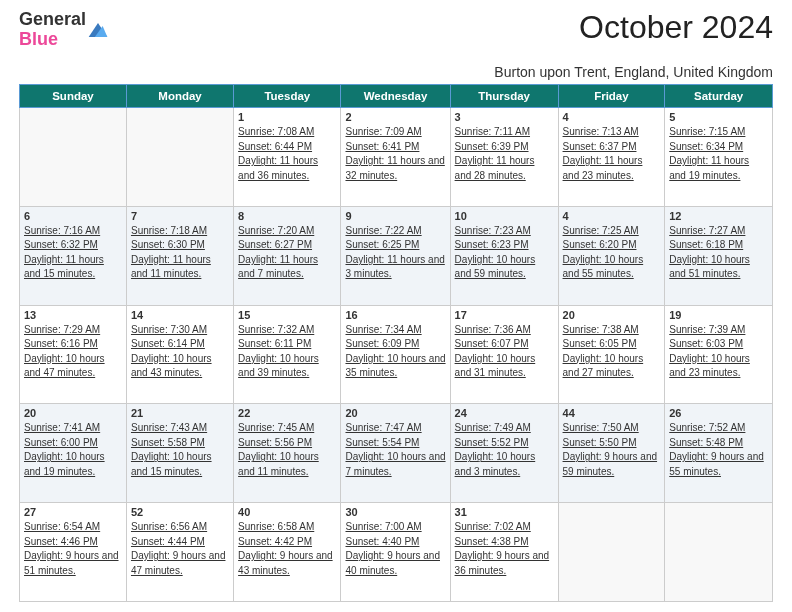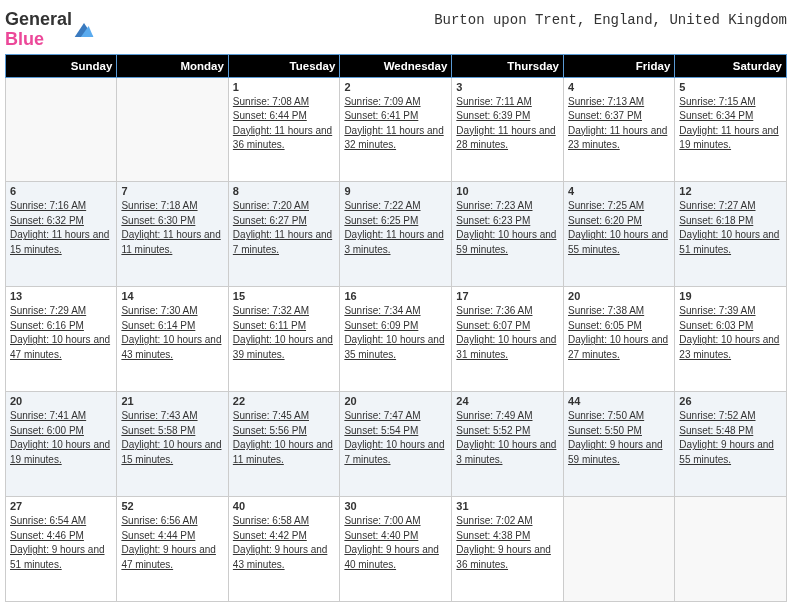--- a/index.html
+++ b/index.html
@@ -6,21 +6,21 @@
     body {
       font-family: Arial, sans-serif;
       background: #fff;
       width: 792px;
       height: 612px;
       overflow: hidden;
     }
     .page {
       width: 792px;
       height: 612px;
-      padding: 10px 5px;
+      padding: 10px 19px;
       display: flex;
       flex-direction: column;
     }
     .header {
       display: flex;
       justify-content: space-between;
       align-items: flex-start;
       margin-bottom: 4px;
     }
     .logo {
@@ -50,35 +50,34 @@
     }
     .month-title {
       font-size: 32px;
       font-weight: normal;
       color: #222;
       line-height: 1.1;
     }
     .location {
       font-size: 14px;
       color: #333;
-      margin-top: 2px;
-      font-family: Liberation Mono, monospace;
+      margin-top: 19px;
     }
     .calendar {
       width: 100%;
       border-collapse: collapse;
       flex: 1;
     }
     .calendar th {
-      background-color: #000000;
+      background-color: #0f766e;
       color: #fff;
       font-size: 11.5px;
       font-weight: bold;
       padding: 5px 4px;
-      text-align: right;
+      text-align: center;
       border: 1px solid #5a9ad4;
     }
     .calendar td {
       border: 1px solid #ccc;
       padding: 3px 4px;
       vertical-align: top;
       font-size: 9.5px;
       color: #333;
       height: 80px;
       width: 113px;
@@ -116,20 +115,21 @@
           <span class="general">General</span><br>
           <span class="blue">Blue</span>
         </span>
         <svg class="logo-icon" viewBox="0 0 24 18" xmlns="http://www.w3.org/2000/svg">
           <polygon points="0,18 12,0 24,18" fill="#3a7abf"></polygon>
           <polygon points="8,18 18,4 24,18" fill="#5aabef"></polygon>
         </svg>
       </div>
     </div>
     <div class="title-section">
+      <div class="month-title">October 2024</div>
       <div class="location">Burton upon Trent, England, United Kingdom</div>
     </div>
   </div>
 
   <table class="calendar">
     <thead>
       <tr>
         <th>Sunday</th>
         <th>Monday</th>
         <th>Tuesday</th>

